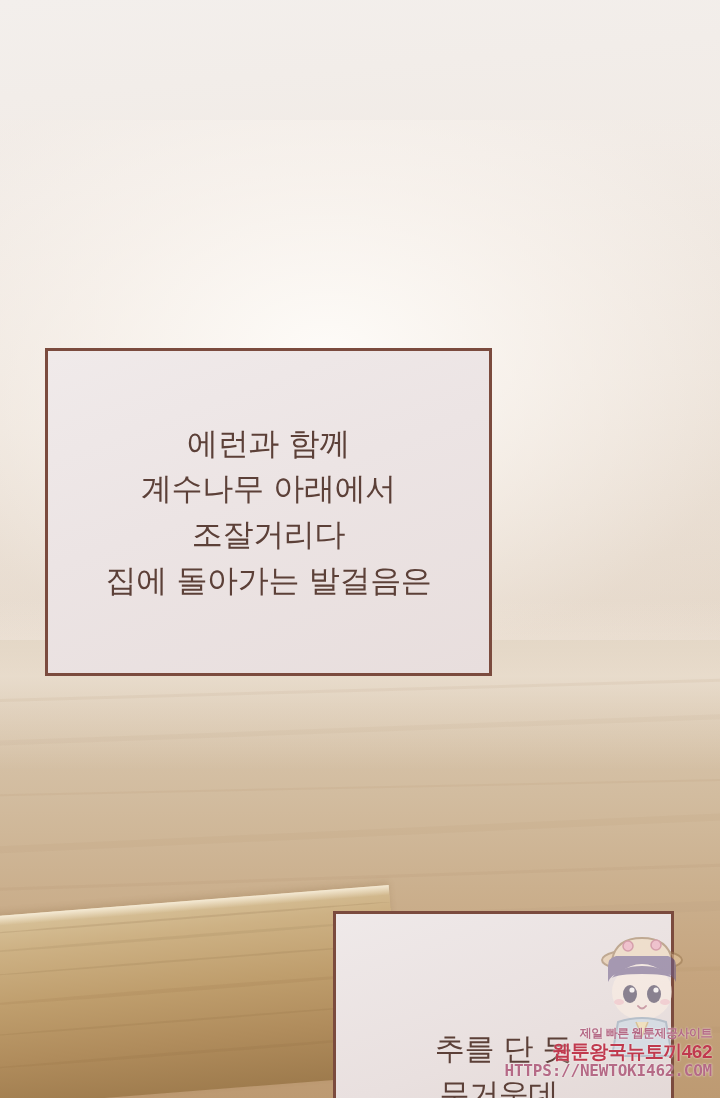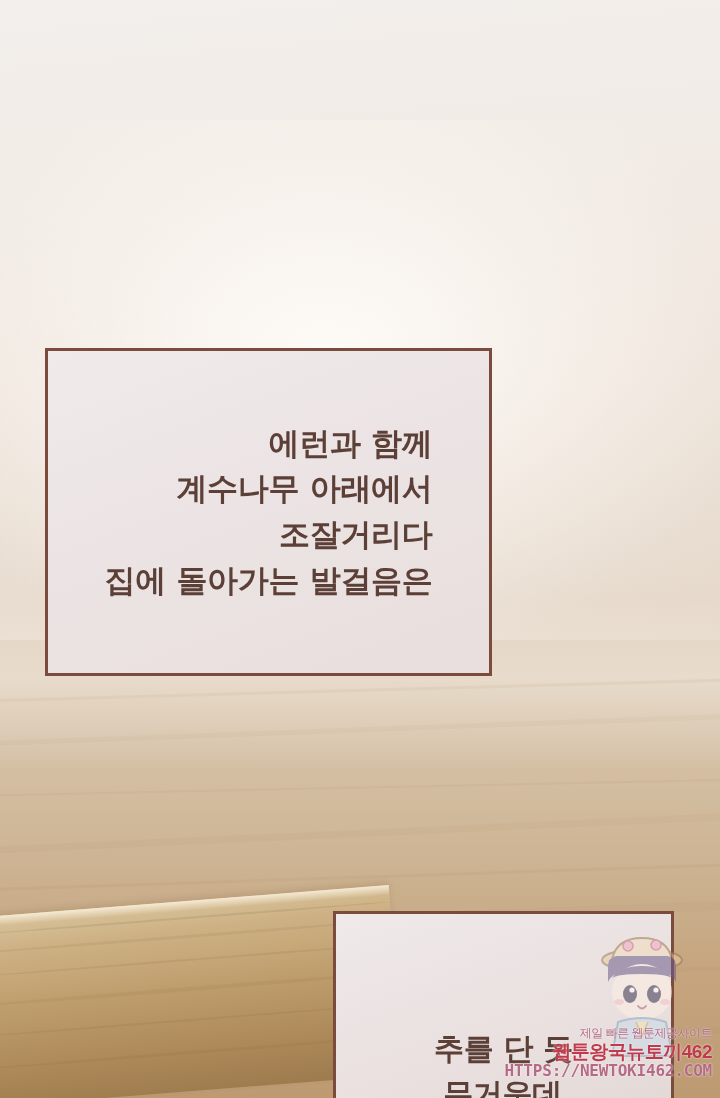--- a/index.html
+++ b/index.html
@@ -110,25 +110,25 @@
     left: 333px;
     top: 911px;
     width: 341px;
     height: 205px;
     background: linear-gradient(160deg, #efe9e9 0%, #e9e0df 60%, #e3d8d6 100%);
   }
   .panel-text {
     color: #5c4038;
     font-size: 31px;
     line-height: 1.47;
-    text-align: right;
+    text-align: center;
     white-space: pre-line;
     letter-spacing: -0.3px;
     font-family: "DejaVu Sans", "Liberation Sans", sans-serif;
-    font-weight: 700;
+    font-weight: 400;
   }
   .panel-bottom .panel-text {
     font-size: 30px;
     transform: translateY(58px);
   }
 
   
   .watermark {
     position: absolute;
     right: 6px;
@@ -148,21 +148,21 @@
   .wm-lines {
     position: absolute;
     right: 2px;
     bottom: 18px;
     text-align: right;
     line-height: 1.12;
   }
   .wm-l1 {
     font-size: 12px;
     color: #b56a86;
-    font-weight: normal;
+    font-weight: bold;
     letter-spacing: -0.5px;
     text-shadow: 0 0 2px rgba(255,255,255,0.9);
   }
   .wm-l2 {
     font-size: 19px;
     color: #c03a4e;
     font-weight: bold;
     letter-spacing: -0.5px;
     text-shadow: 0 0 2px rgba(255,255,255,0.9);
   }

